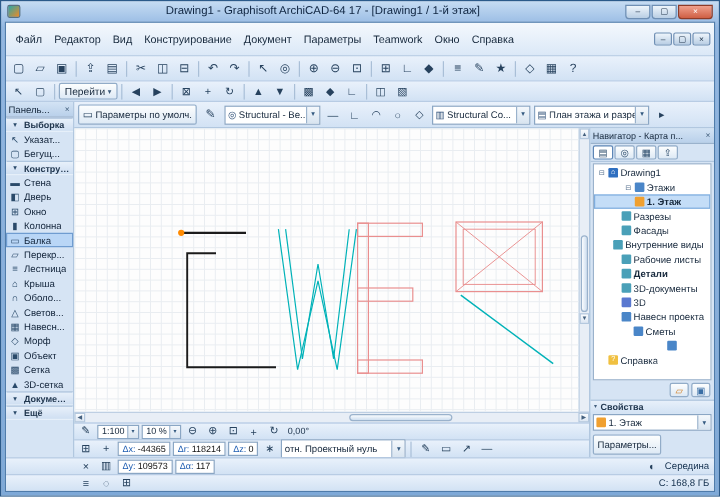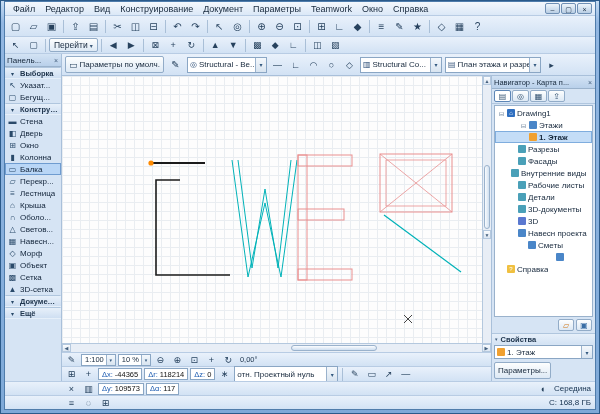--- a/index.html
+++ b/index.html
@@ -6,21 +6,21 @@
 html,body{width:600px;height:414px;overflow:hidden}
 body{font-family:"Liberation Sans","DejaVu Sans",sans-serif;color:#16283c;font-size:9px}
 .win{width:600px;height:414px;border:1px solid #2b5a8a;background:linear-gradient(#c6dcf3,#92b7e2 22px,#7ea9d8);padding:0 3px 3px 3px;display:flex;flex-direction:column}
 .titlebar{height:17px;display:flex;align-items:center;padding:0 2px;gap:4px}
 .appicon{width:11px;height:11px;border-radius:2px;background:linear-gradient(135deg,#2aa7a7,#f08a24);border:1px solid #57707f;flex:none}
 .title{flex:1;text-align:center;font-size:9.5px;color:#0e2440;white-space:nowrap;overflow:hidden}
 .wctrls{display:flex;gap:1px}
 .wbtn{width:21px;height:12px;font-size:7px;line-height:11px;text-align:center;color:#23374d;background:linear-gradient(#eef5fb,#b9cee4);border:1px solid #6f8fb4;border-radius:0 0 3px 3px}
 .wbtn.close{width:29px;background:linear-gradient(#f0a08c,#cf5f44);color:#fff;border-color:#8d3b28}
 .app{flex:1;display:flex;flex-direction:column;background:#d6e4f4;border:1px solid #4f7cab;overflow:hidden}
-.menubar{height:14px;display:flex;align-items:center;background:linear-gradient(#f4f8fd,#dbe8f7);border-bottom:1px solid #b8cce4;font-size:9px;padding:0 3px}
+.menubar{height:28px;display:flex;align-items:center;background:linear-gradient(#f4f8fd,#dbe8f7);border-bottom:1px solid #b8cce4;font-size:9px;padding:0 3px}
 .menu-item{padding:1px 5px;white-space:nowrap}
 .mdi{margin-left:auto;display:flex;gap:1px}
 .mdi .wbtn{width:15px;height:11px;border-radius:2px}
 .toolbar{display:flex;align-items:center;background:linear-gradient(#e9f1fb,#d2e2f4);border-bottom:1px solid #b8cce4;padding:0 2px;gap:1px}
 .tb1{height:21px}
 .tb2{height:17px}
 .tbtn{width:17px;height:16px;flex:none;display:flex;align-items:center;justify-content:center;font-size:10px;color:#27425e;border:1px solid transparent;border-radius:2px}
 .tbtn.small{width:15px;height:13px;font-size:9px}
 .tb2 .tbtn{height:14px;font-size:9px}
 .vsep{width:1px;height:13px;background:#a9bfd7;margin:0 2px;flex:none}
@@ -84,20 +84,29 @@
 .nav-set{display:flex;padding:2px;gap:2px}
 .statusrow{height:14px;flex:none;display:flex;align-items:center;gap:2px;background:linear-gradient(#e9f1fb,#d2e2f4);border-top:1px solid #b8cce4;padding:0 4px 0 59px;font-size:8px}
 .statusrow .right{margin-left:auto;display:flex;align-items:center;gap:3px;white-space:nowrap;color:#1c3click least;color:#1c3450}
 .snaplab{font-size:8px;color:#14304e}
 svg{display:block}
 </style>
 </head>
 <body>
 
 <div class="win">
+  <div class="titlebar">
+    <span class="appicon"></span>
+    <span class="title">Drawing1 - Graphisoft ArchiCAD-64 17 - [Drawing1 / 1-й этаж]</span>
+    <span class="wctrls">
+      <span class="wbtn">–</span>
+      <span class="wbtn">▢</span>
+      <span class="wbtn close">×</span>
+    </span>
+  </div>
   <div class="app">
 
     <div class="menubar">
       <span class="rep">
         
       <span class="menu-item">Файл</span><span class="menu-item">Редактор</span><span class="menu-item">Вид</span><span class="menu-item">Конструирование</span><span class="menu-item">Документ</span><span class="menu-item">Параметры</span><span class="menu-item">Teamwork</span><span class="menu-item">Окно</span><span class="menu-item">Справка</span></span>
       <span class="mdi">
         <span class="wbtn">–</span>
         <span class="wbtn">▢</span>
         <span class="wbtn">×</span>
@@ -439,21 +448,21 @@
                   <span class="nicon" style="background: rgb(74, 160, 184);"></span>
                   <span class="tlab">Внутренние виды</span>
                 </div>
 
                 <div class="trow" style="padding-left: 13px;">
                   <span class="texp"></span>
                   <span class="nicon" style="background: rgb(74, 160, 184);"></span>
                   <span class="tlab">Рабочие листы</span>
                 </div>
 
-                <div class="trow" style="padding-left: 13px;">
+                <div class="trow" style="padding-left: 13px; font-weight: bold;">
                   <span class="texp"></span>
                   <span class="nicon" style="background: rgb(74, 160, 184);"></span>
                   <span class="tlab">Детали</span>
                 </div>
 
                 <div class="trow" style="padding-left: 13px;">
                   <span class="texp"></span>
                   <span class="nicon" style="background: rgb(74, 160, 184);"></span>
                   <span class="tlab">3D-документы</span>
                 </div>

